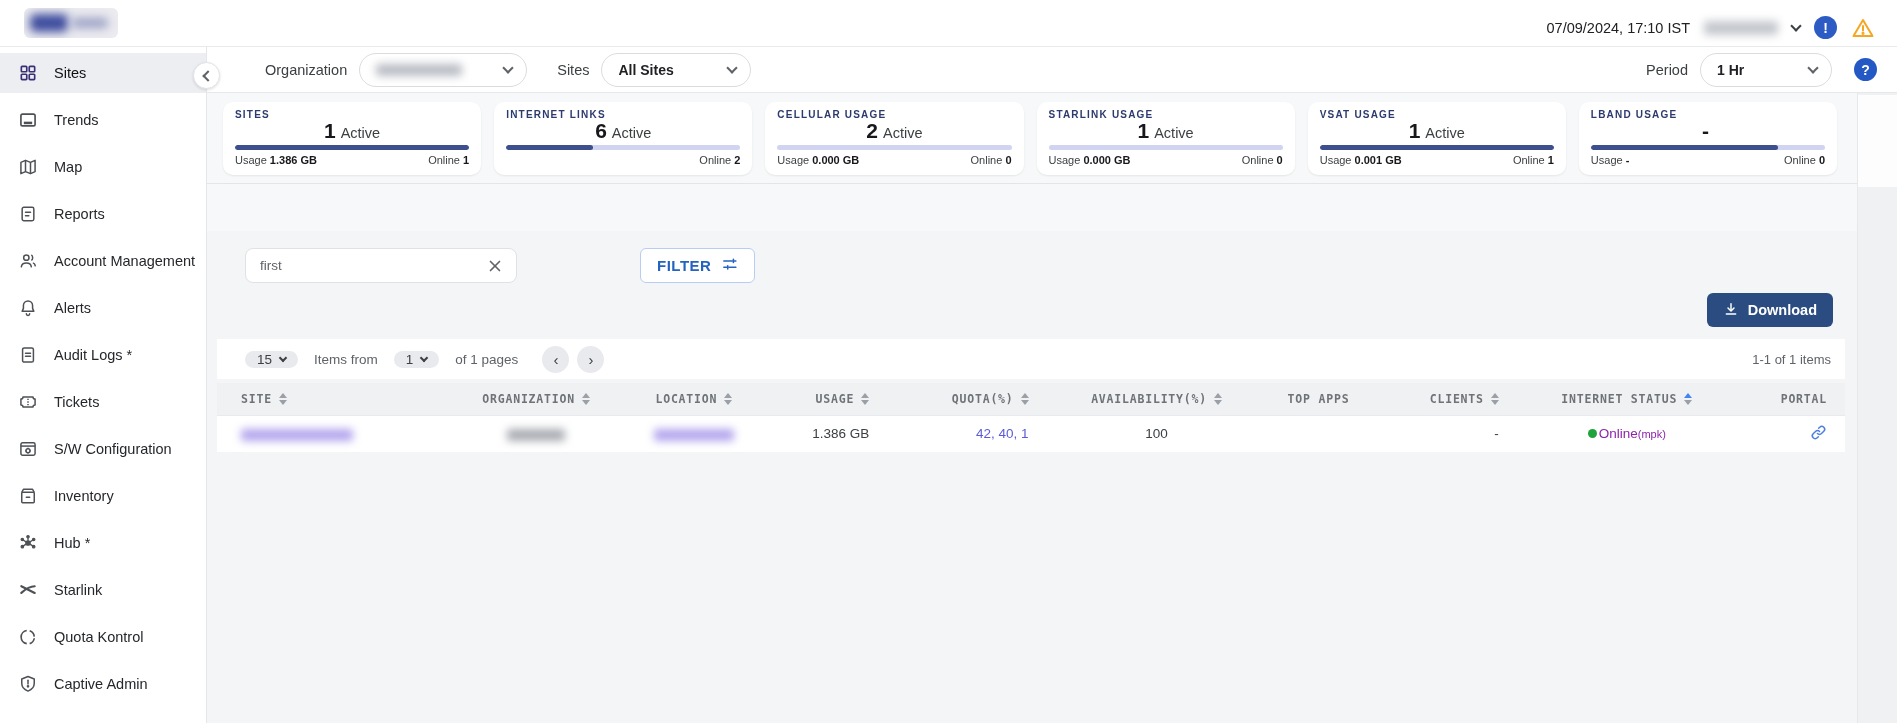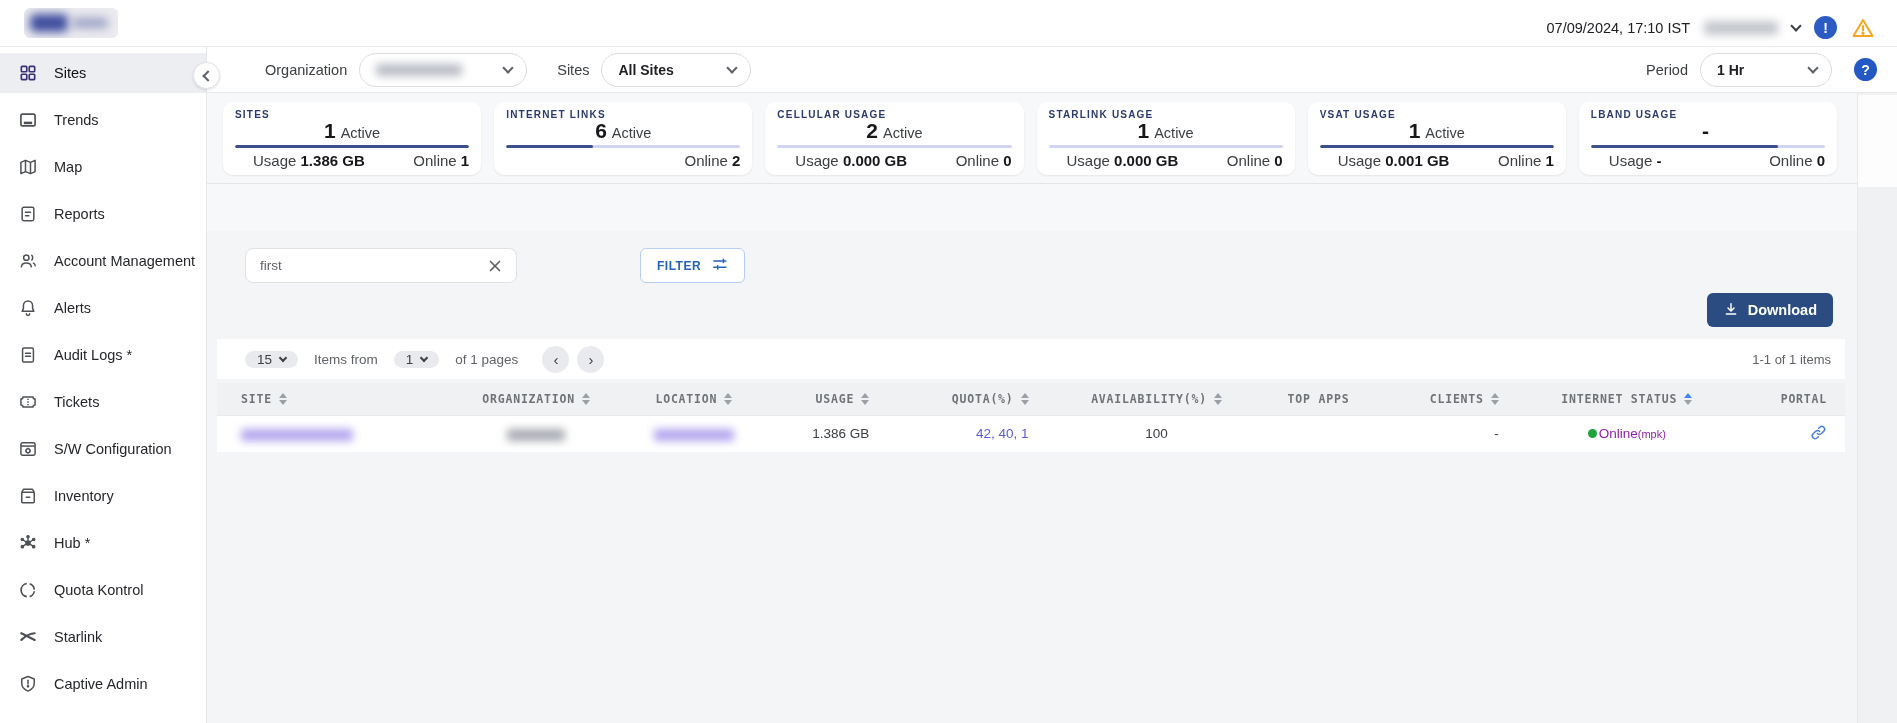--- a/index.html
+++ b/index.html
@@ -62,35 +62,35 @@
   .cards { height:91px; display:flex; align-items:center; gap:13px; padding:0 60px 0 16px;
            border-bottom:1px solid #e3e5e8; }
   .card { flex:1; height:73px; background:#fff; border-radius:10px; box-shadow:0 1px 2px rgba(0,0,0,.08);
           padding:7px 12px 6px; display:flex; flex-direction:column; }
   .card-title { font-size:10px; font-weight:bold; letter-spacing:1.2px; color:#2c3a6e; }
   .card-mid { text-align:center; margin-top:-1px; }
   .card-val { font-size:21px; font-weight:bold; color:#17171c; }
   .card-suffix { font-size:14.5px; color:#3c4043; margin-left:5px; }
   .bar { height:5px; border-radius:3px; background:#d0d4f0; margin-top:2px; overflow:hidden; }
   .bar > i { display:block; height:100%; background:#3e4f8e; border-radius:3px; }
-  .card-bottom { display:flex; justify-content:space-between; font-size:15px; color:#3c4043; margin-top:4px;margin-left:18px; }
+  .card-bottom { display:flex; justify-content:space-between; font-size:11px; color:#3c4043; margin-top:4px; }
   .card-bottom b { color:#17171c; }
 
   
   .content { position:absolute; left:0; right:0; top:184px; bottom:0; background:#f3f5f7; }
   .toolbar { position:relative; height:108px; }
   .search-box { position:absolute; left:38px; top:17px; width:272px; height:35px; background:#fff;
                 border:1px solid #e0e1e4; border-radius:8px; display:flex; align-items:center;
                 padding:0 12px 0 14px; }
   .search-box input { border:none; outline:none; flex:1; font-size:13.5px; color:#5f6368;
                       font-family:"Liberation Sans",sans-serif; background:transparent; }
   .clear-x { width:18px; height:18px; cursor:pointer; color:#5f6368; }
   .filter-btn { position:absolute; left:433px; top:17px; height:35px; padding:15px 16px; background:#fff;
                 border:1px solid #b9cdf3; border-radius:6px; display:flex; align-items:center; gap:10px;
-                color:#2563c0; font-size:12px; font-weight:bold; letter-spacing:.5px; cursor:pointer; }
+                color:#2563c0; font-size:15px; font-weight:bold; letter-spacing:.5px; cursor:pointer; }
   .download-btn { position:absolute; right:64px; top:62px; height:34px; padding:0 16px;
                   background:#2b4c80; border:none; border-radius:6px; color:#fff; display:flex;
                   align-items:center; gap:9px; font-size:14.5px; font-weight:bold; cursor:pointer; }
 
   .pagebar { margin:0 52px 0 10px; height:40px; background:#fff; display:flex; align-items:center;
              padding:0 14px 0 28px; font-size:13.5px; color:#3c4043; }
   .pg-pill { height:17px; background:#e9eaee; border-radius:14px; display:flex; align-items:center;
              gap:8px; padding:0 12px; cursor:pointer; }
   .pg-pill .chev { border-color:#3c4043; width:6px; height:6px; margin-top:-2px; }
   .pg-text { margin:0 16px; color:#5f6368; }
@@ -283,37 +283,37 @@
           <circle cx="18.8" cy="7.8" r="1.4"></circle>
         <line x1="9.7" y1="10.6" x2="6" y2="8.4"></line>
           <circle cx="5.2" cy="7.8" r="1.4"></circle>
       </svg>
       </span>
     <span class="lbl">Hub *</span>
   </div>
 
   <div class="side-item">
     <span class="ic">
+      <svg width="20" height="20" viewBox="0 0 24 24" fill="none" stroke="currentColor" stroke-width="2.6" stroke-linecap="round">
+        <path d="M4 7.5l16 8"></path>
+          <path d="M20 7.5c-5 0-11 3.5-16 8"></path>
+      </svg>
+      </span>
+    <span class="lbl">Starlink</span>
+  </div>
+
+  <div class="side-item">
+    <span class="ic">
       <svg width="20" height="20" viewBox="0 0 24 24" fill="none" stroke="currentColor" stroke-width="2">
         <path d="M10.5 4.2A8 8 0 0 0 10.5 20"></path>
         <path d="M14 4.5a8 8 0 0 1 5.5 7"></path>
         <path d="M19.5 13.5a8 8 0 0 1-5.5 6.5"></path>
       </svg>
       </span>
     <span class="lbl">Quota Kontrol</span>
-  </div>
-
-  <div class="side-item">
-    <span class="ic">
-      <svg width="20" height="20" viewBox="0 0 24 24" fill="none" stroke="currentColor" stroke-width="2.6" stroke-linecap="round">
-        <path d="M4 7.5l16 8"></path>
-          <path d="M20 7.5c-5 0-11 3.5-16 8"></path>
-      </svg>
-      </span>
-    <span class="lbl">Starlink</span>
   </div>
 
   <div class="side-item">
     <span class="ic">
       <svg width="20" height="20" viewBox="0 0 24 24" fill="none" stroke="currentColor" stroke-width="1.8" stroke-linejoin="round">
         <path d="M12 3l7.5 3v5.2c0 4.8-3.6 7.8-7.5 9.3-3.9-1.5-7.5-4.5-7.5-9.3V6z"></path>
         <line x1="12" y1="7.5" x2="12" y2="12" stroke-linecap="round"></line>
           <circle cx="12" cy="14.8" r="0.7" fill="currentColor"></circle>
       </svg>
       </span>

